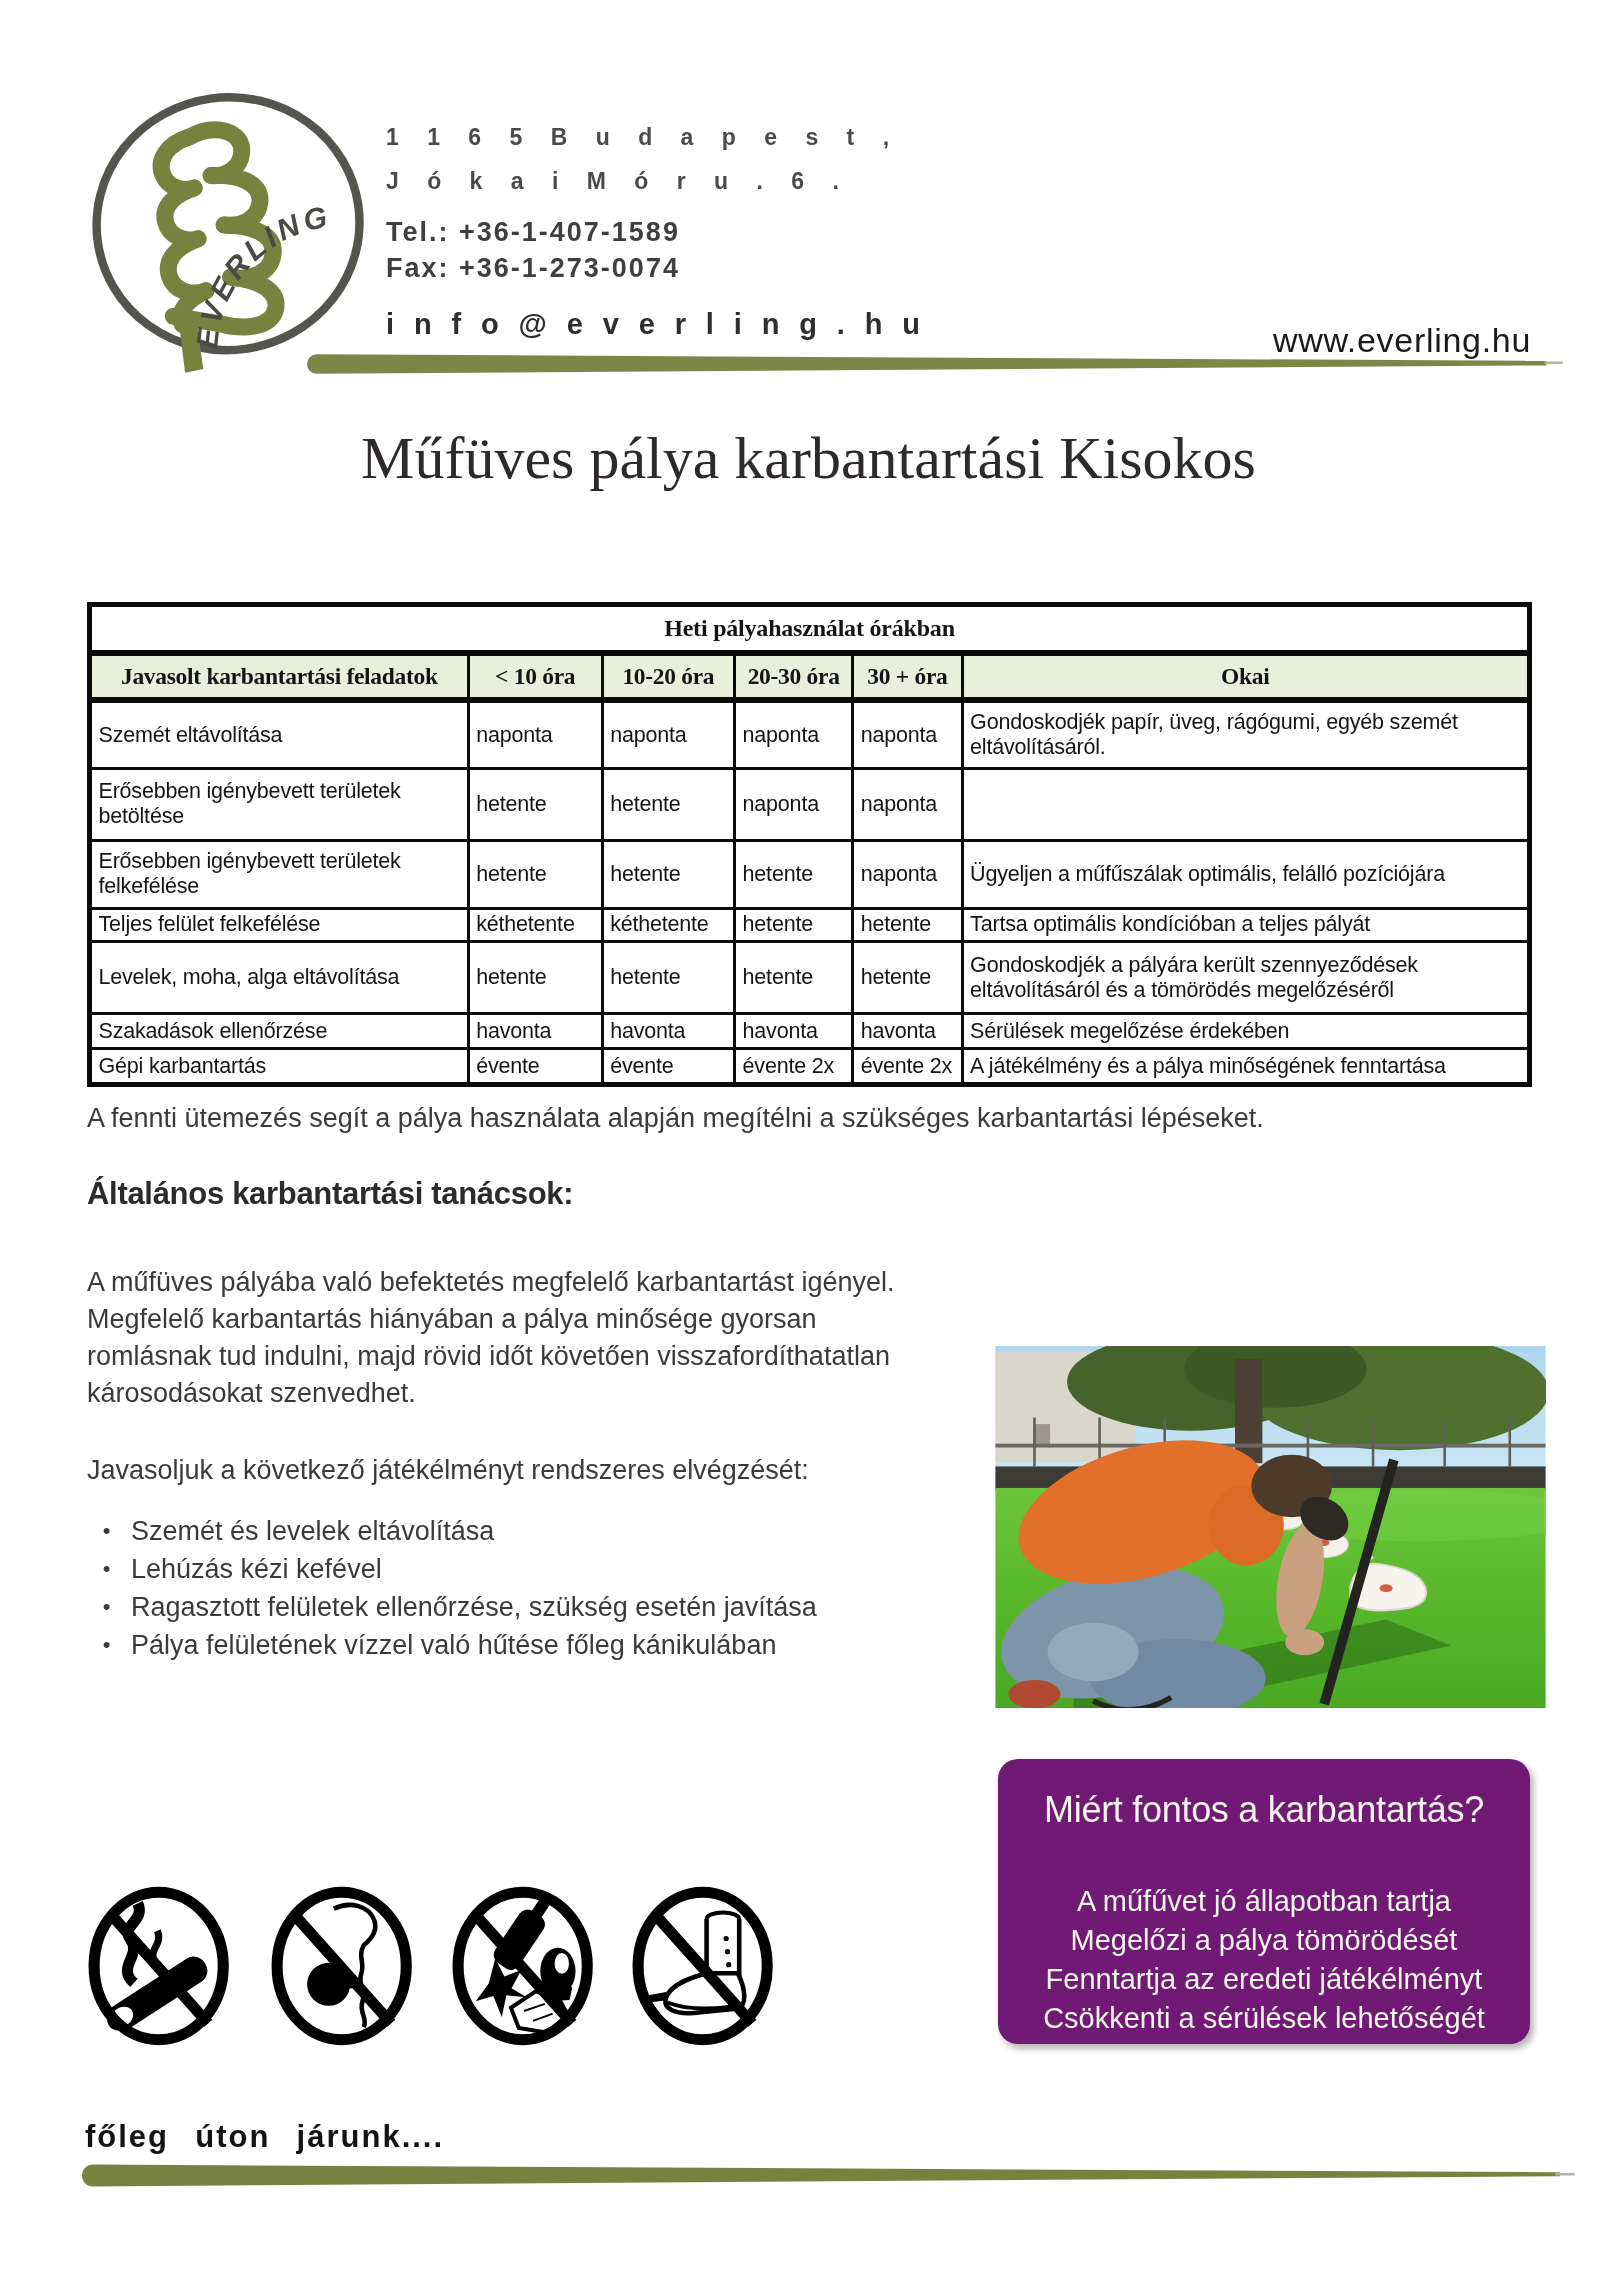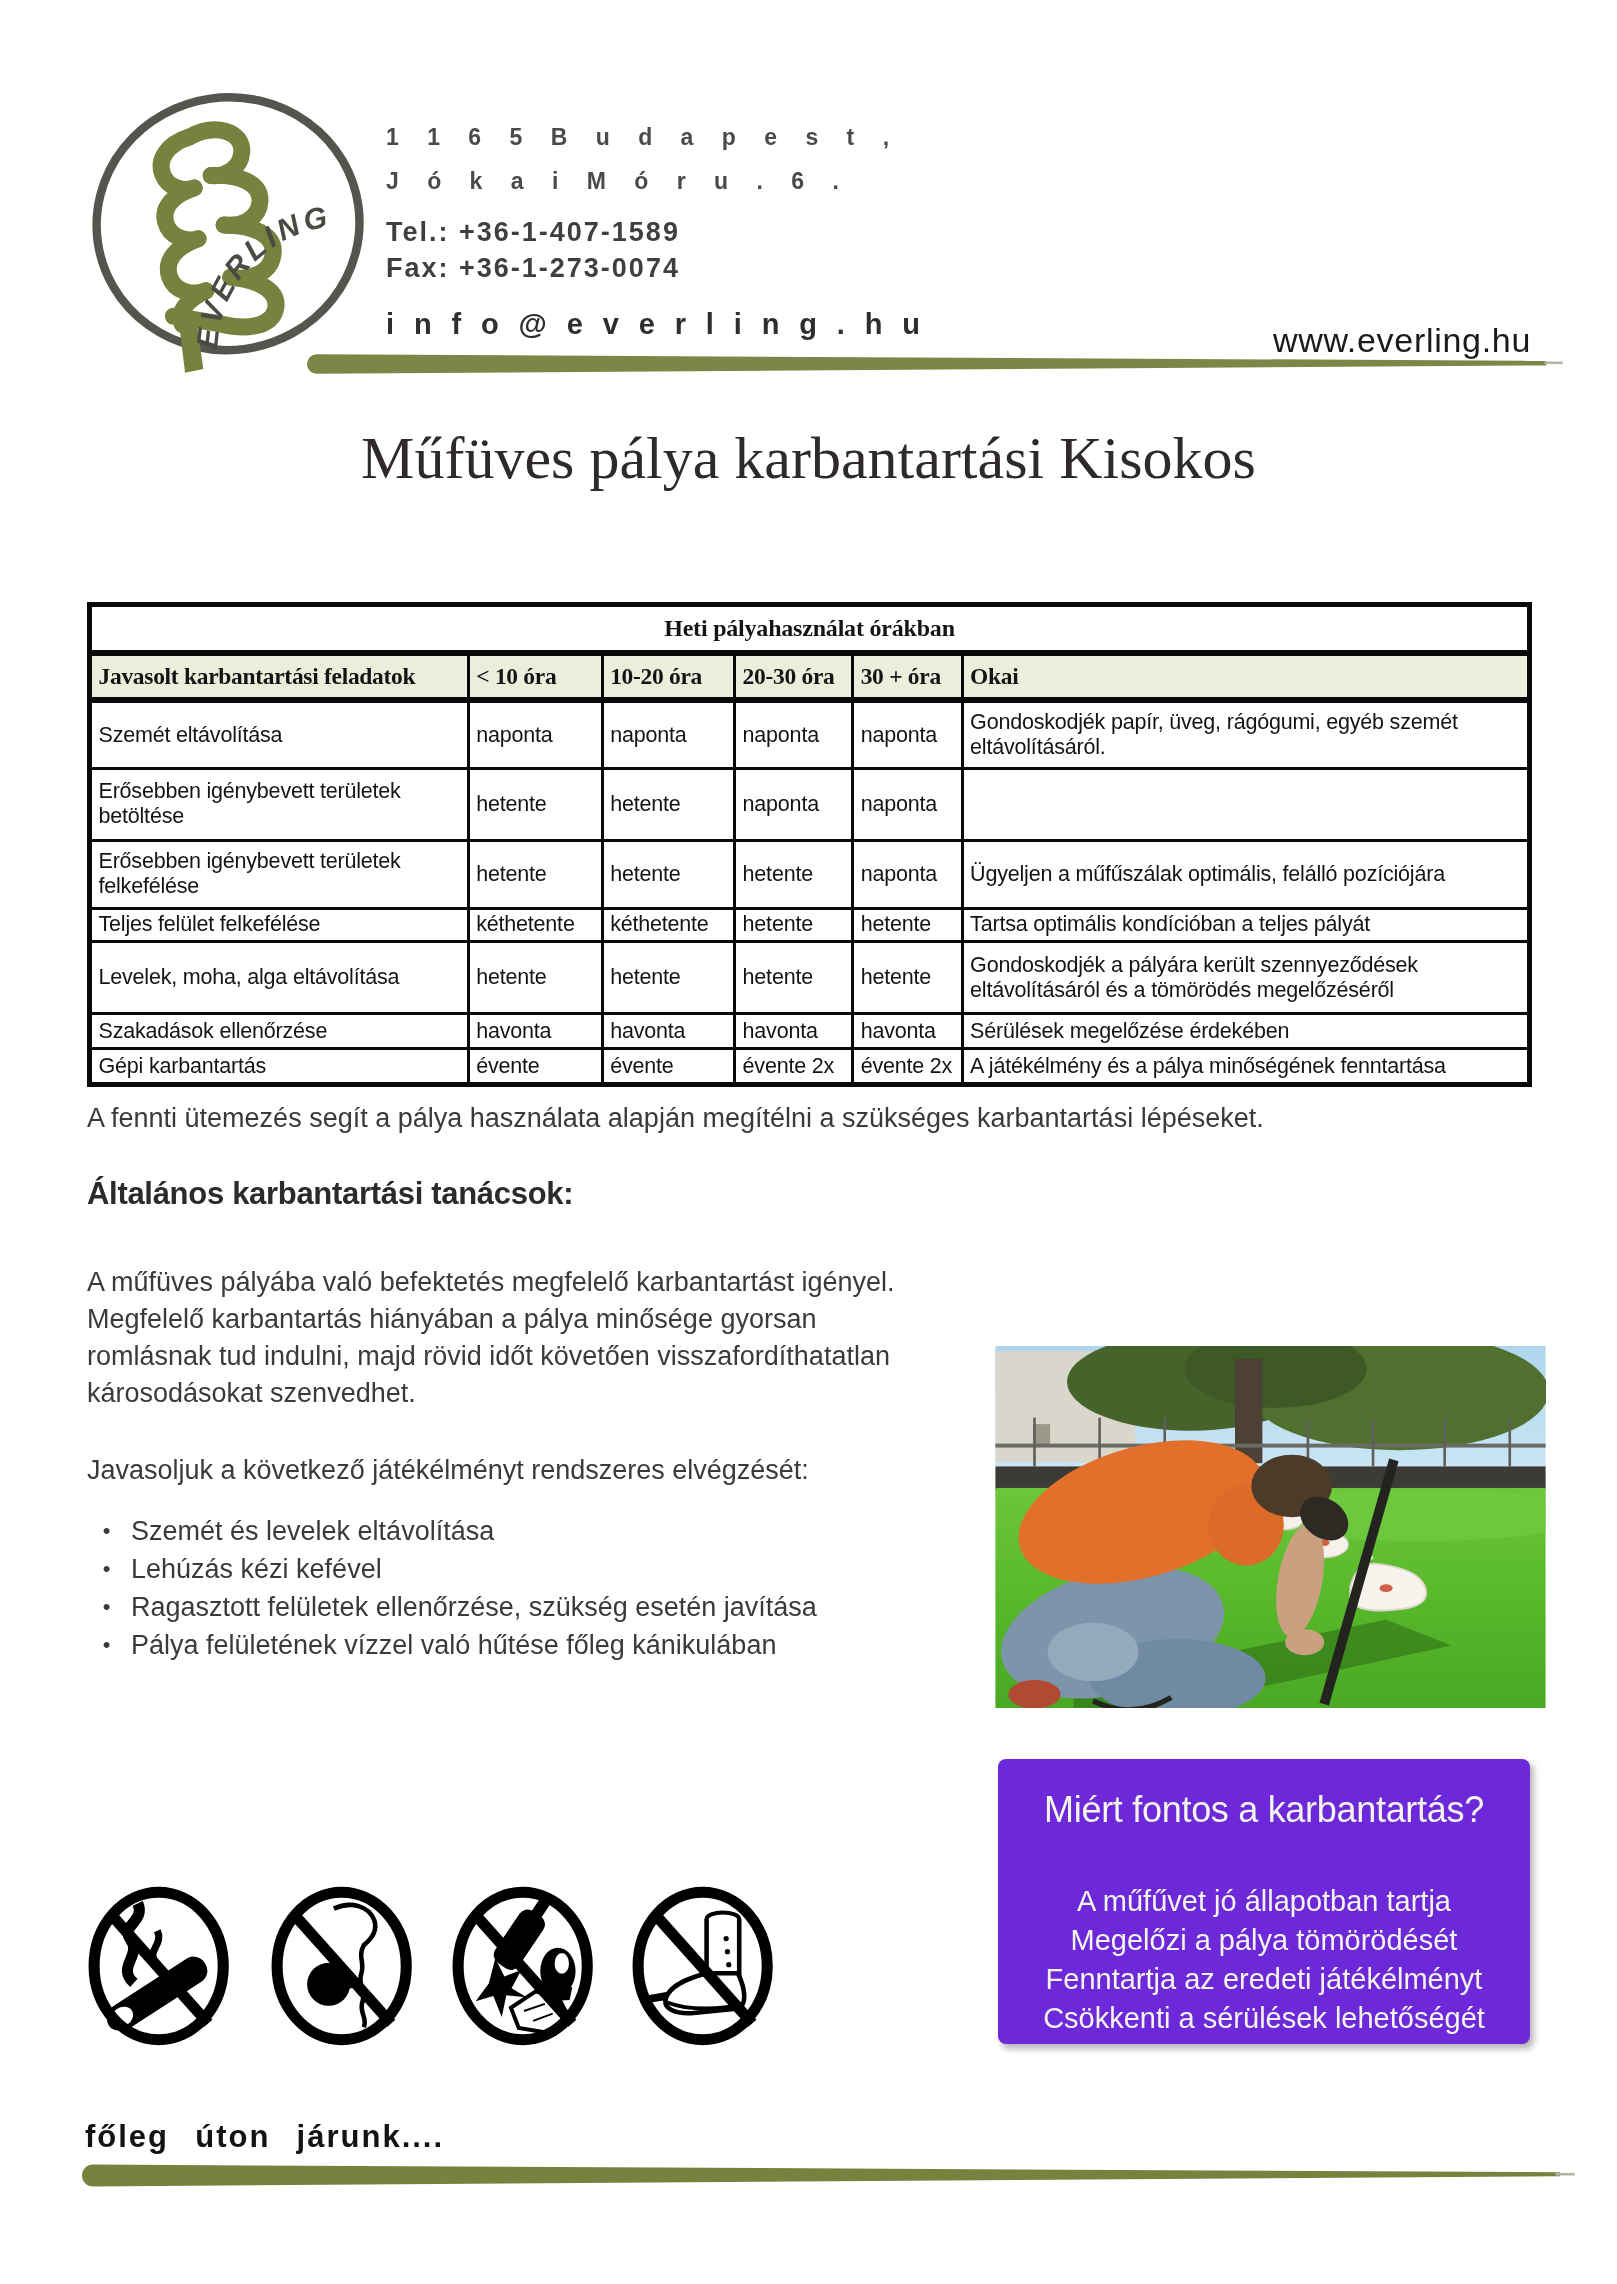--- a/index.html
+++ b/index.html
@@ -22,38 +22,38 @@
   .doc-title{left:0;right:0;top:424px;text-align:center;
     font-family:"Liberation Serif",serif;font-weight:normal;font-size:60px;color:#2e292b;}
 
   
   table.sched{left:87px;top:602px;width:1445px;border-collapse:collapse;table-layout:fixed;
     font-size:21.5px;letter-spacing:-0.2px;color:#141414;}
   table.sched td,table.sched th{border:3.3px solid #0a0a0a;padding:2.6px 6.5px;vertical-align:middle;}
   table.sched{border:5.2px solid #0a0a0a;}
   tr.caption-row td{border-bottom:6.5px solid #0a0a0a;background:#ffffff;text-align:center;
     font-family:"Liberation Serif",serif;font-weight:bold;font-size:24px;height:38px;}
-  tr.head-row th{border-bottom:6.5px solid #0a0a0a;background:#e9efdb;text-align:left;
+  tr.head-row th{border-bottom:6.5px solid #0a0a0a;background:#e9efdb;text-align:center;
     font-family:"Liberation Serif",serif;font-weight:bold;font-size:23.5px;height:36px;letter-spacing:-0.3px;}
   td.task,td.reason{text-align:left;}
   td.freq{text-align:left;}
   tr.r1{height:68px;} tr.r2{height:72px;} tr.r3{height:68px;} tr.r4{height:33px;}
   tr.r5{height:72px;} tr.r6{height:35px;} tr.r7{height:36px;}
 
   
   .after-table{left:87px;top:1103px;width:1368px;font-size:27px;color:#3a3a38;}
   .advice-heading{left:87px;top:1176px;font-size:31px;font-weight:bold;color:#2b2b29;letter-spacing:-0.3px;}
   .advice-par{left:87px;top:1264px;width:847px;font-size:27px;line-height:37px;color:#3a3a38;}
   .advice-intro{left:87px;top:1455px;font-size:27px;color:#3a3a38;}
   ul.bullets{left:91px;top:1512px;width:912px;list-style:none;margin:0;padding:0;}
   ul.bullets li{font-size:27px;line-height:38px;color:#3a3a38;padding-left:40px;position:relative;}
   ul.bullets li::before{content:"•";position:absolute;left:11.7px;font-size:22px;}
 
   
-  .why-box{left:998px;top:1759px;width:532px;height:285px;background:#6d28d9;border-radius:8px;
+  .why-box{left:998px;top:1759px;width:532px;height:285px;background:#701a75;border-radius:20px;
     box-shadow:3.3px 4.6px 6.5px rgba(0,0,0,.28);color:#f3f5ea;text-align:center;}
   .why-title{margin-top:30px;font-size:36px;letter-spacing:-0.3px;}
   .why-lines{margin-top:51px;font-size:29px;line-height:39px;}
 
   
   .slogan{left:85px;top:2119px;font-size:31px;font-weight:bold;letter-spacing:2px;word-spacing:15.6px;color:#131311;}
 
   .icon-wrap{top:1885px;width:152px;height:162px;}
 </style>
 </head>

